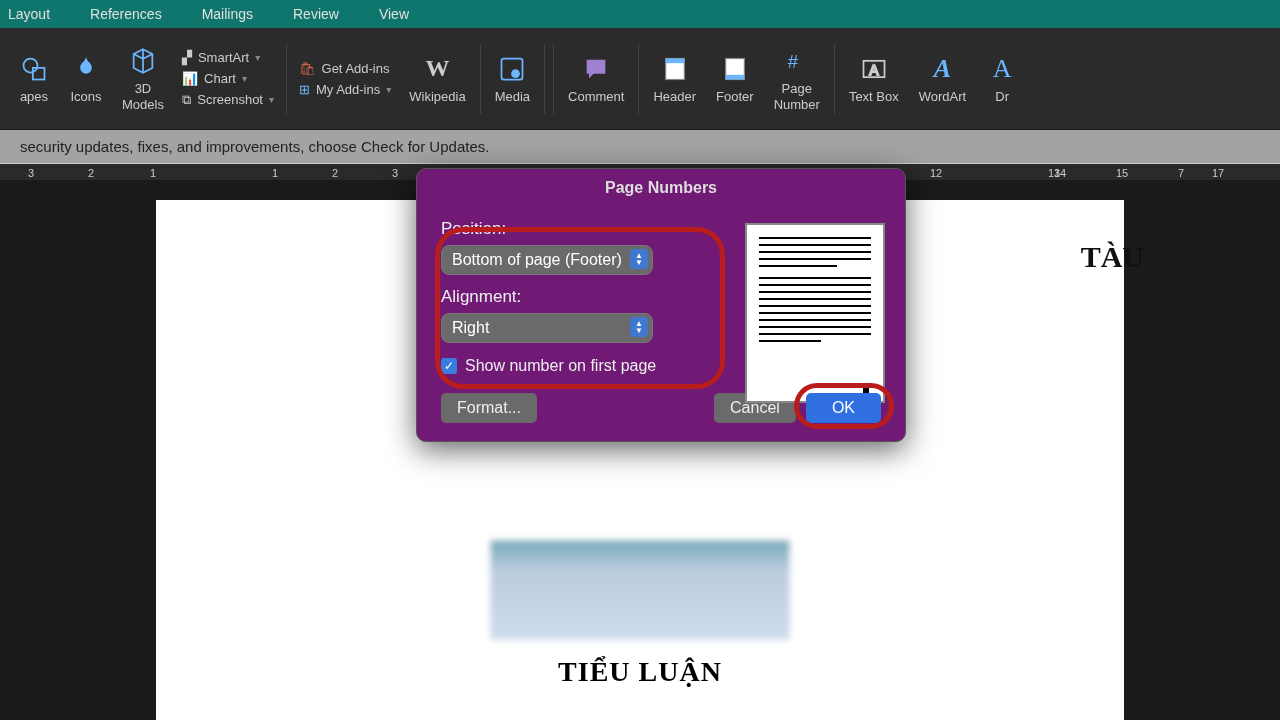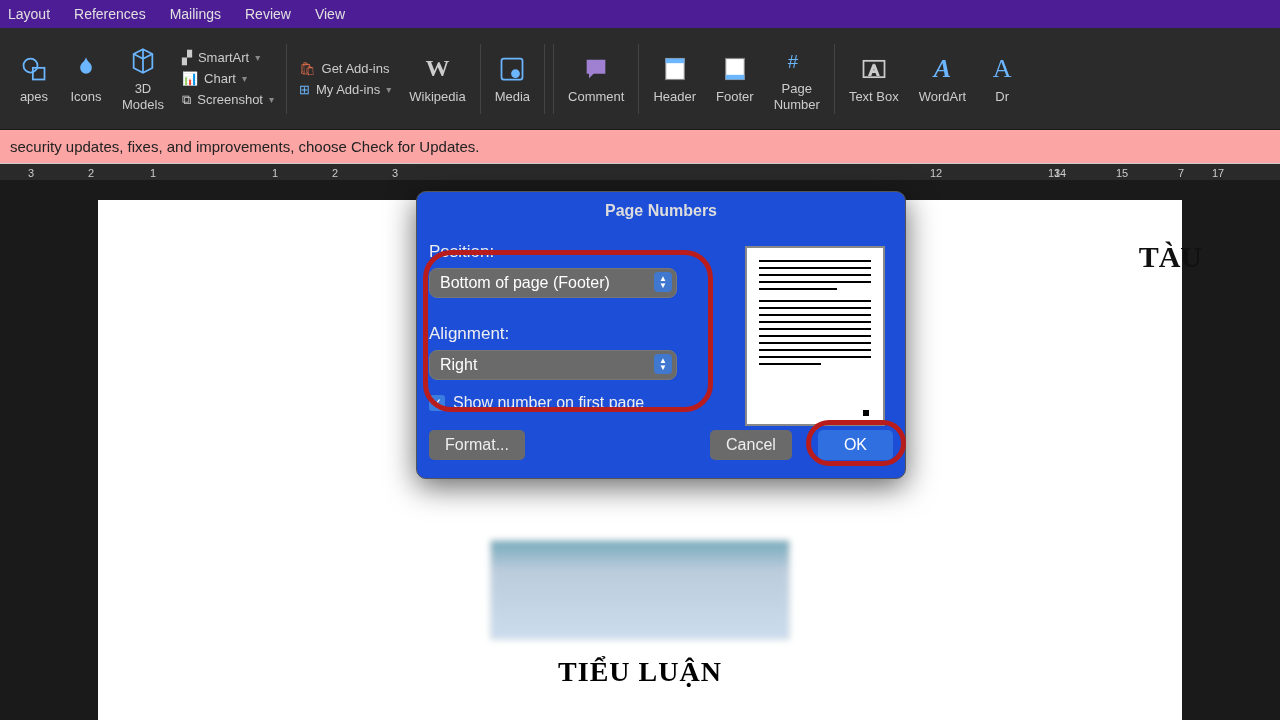--- a/index.html
+++ b/index.html
@@ -1,55 +1,55 @@
 <!DOCTYPE html>
 <html><head>
 <meta charset="utf-8">
 <style>
 * { margin: 0; padding: 0; box-sizing: border-box; font-family: -apple-system, BlinkMacSystemFont, "Segoe UI", sans-serif; }
 body { width: 1280px; height: 720px; overflow: hidden; background: #1a1a1a; position: relative; }
 
-.menubar { background: #4c1d95; height: 28px; display: flex; align-items: center; padding-left: 8px; gap: 24px; color: #e0e0e0; font-size: 14px; }
+.menubar { background: #0f766e; height: 28px; display: flex; align-items: center; padding-left: 8px; gap: 40px; color: #e0e0e0; font-size: 14px; }
 .menubar span { cursor: default; }
 
 .ribbon { background: #2b2b2b; height: 102px; border-bottom: 1px solid #1a1a1a; display: flex; align-items: center; padding: 0 8px; color: #ccc; font-size: 13px; }
 .ribbon-group { display: flex; flex-direction: column; align-items: center; justify-content: center; padding: 0 10px; height: 100%; gap: 4px; cursor: default; }
 .ribbon-group .icon-box { width: 32px; height: 32px; display: flex; align-items: center; justify-content: center; color: #6bb6ff; }
 .ribbon-group .label { font-size: 13px; color: #ccc; line-height: 1.2; text-align: center; white-space: pre-line; }
 .ribbon-sep { width: 1px; height: 70px; background: #444; margin: 0 4px; }
 .ribbon-small-col { display: flex; flex-direction: column; gap: 6px; padding: 0 8px; font-size: 13px; color: #ccc; justify-content: center; height: 100%; }
 .ribbon-small-col .row { display: flex; align-items: center; gap: 6px; white-space: nowrap; }
 .ribbon-small-col .row .dd { color: #888; font-size: 10px; }
 
-.banner { background: #fca5a5; color: #222; font-size: 15px; padding: 8px 10px; border-bottom: 1px solid #ccc; }
+.banner { background: #a3a3a3; color: #222; font-size: 15px; padding: 8px 20px; border-bottom: 1px solid #ccc; }
 
 .ruler { height: 22px; background: #2a2a2a; position: relative; border-bottom: 1px solid #111; }
 .ruler .ticks { position: absolute; top: 0; left: 0; right: 0; height: 22px; color: #ccc; font-size: 11px; }
 .ruler .num { position: absolute; top: 3px; }
 
 .doc-area { position: absolute; top: 180px; left: 0; right: 0; bottom: 0; background: #1a1a1a; display: flex; justify-content: center; overflow: hidden; }
-.page { width: 1084px; background: #fff; margin-top: 20px; position: relative; padding-top: 40px; text-align: center; }
+.page { width: 968px; background: #fff; margin-top: 20px; position: relative; padding-top: 40px; text-align: center; }
 .page .tau { position: absolute; top: 40px; right: -20px; font-size: 30px; font-weight: 700; font-family: Georgia, serif; color: #111; }
 .page .blur-img { width: 300px; height: 100px; margin: 300px auto 10px; background: linear-gradient(180deg,#7ab 0%,#bcd 30%,#cde 100%); filter: blur(3px); border: 1px solid #ddd; }
 .page .h1 { font-family: Georgia, 'Times New Roman', serif; font-size: 28px; font-weight: 700; letter-spacing: 1px; margin-top: 16px; }
 .page-edge-l { position: absolute; left: 195px; top: 200px; bottom: 0; width: 6px; background: #fff; }
 .page-edge-r { position: absolute; left: 1135px; top: 200px; bottom: 0; width: 6px; background: #fff; }
 
-.dialog { position: absolute; top: 191px; left: 416px; width: 490px; background: #1d4ed8; border: 1px solid #555; border-radius: 10px; box-shadow: 0 8px 30px rgba(0,0,0,.6); color: #eee; }
+.dialog { position: absolute; top: 168px; left: 416px; width: 490px; background: #701a75; border: 1px solid #555; border-radius: 10px; box-shadow: 0 8px 30px rgba(0,0,0,.6); color: #eee; }
 .dialog .title { text-align: center; font-size: 16px; font-weight: 600; padding: 10px 0 8px; color: #ddd; }
-.dialog .body { padding: 8px 12px 18px; position: relative; }
+.dialog .body { padding: 8px 24px 18px; position: relative; }
 .dialog .row-label { font-size: 17px; margin: 6px 0 6px; }
-.dialog .select { background: #6a6a6a; border: 1px solid #777; border-radius: 8px; padding: 5px 28px 5px 10px; font-size: 16px; color: #fff; position: relative; width: 248px; cursor: default; }
+.dialog .select { background: #6a6a6a; border: 1px solid #777; border-radius: 8px; padding: 5px 28px 5px 10px; font-size: 16px; color: #fff; position: relative; width: 212px; cursor: default; }
 .dialog .select .arrows { position: absolute; right: 4px; top: 3px; width: 18px; height: 20px; background: #4078d0; border-radius: 4px; display: flex; flex-direction: column; align-items: center; justify-content: center; color: #fff; font-size: 8px; line-height: 7px; }
 .dialog .preview { position: absolute; right: 20px; top: 18px; width: 140px; height: 180px; background: #fff; border: 2px solid #888; padding: 12px 12px 18px; }
 .dialog .preview .line { height: 2px; background: #000; margin-bottom: 5px; }
 .dialog .preview .pg-num { position: absolute; bottom: 8px; right: 14px; width: 6px; height: 6px; background: #000; }
 .dialog .check-row { display: flex; align-items: center; gap: 8px; margin-top: 14px; font-size: 16px; }
 .dialog .check { width: 16px; height: 16px; background: #3a7de0; border-radius: 3px; display: flex; align-items: center; justify-content: center; color: #fff; font-size: 12px; }
-.dialog .btn-row { display: flex; gap: 26px; margin-top: 18px; align-items: center; }
+.dialog .btn-row { display: flex; gap: 10px; margin-top: 18px; align-items: center; }
 .dialog .btn { background: #6a6a6a; border-radius: 5px; padding: 6px 16px; font-size: 16px; cursor: default; }
 .dialog .btn.ok { background: #2f6fe0; color: #fff; padding: 6px 26px; }
 .dialog .spacer { flex: 1; }
 .red-ring-1 { position: absolute; top: 8px; left: -6px; width: 290px; height: 162px; border: 5px solid #b91c1c; border-radius: 28px; pointer-events: none; }
 .red-ring-2 { position: absolute; border: 5px solid #b91c1c; border-radius: 30px; pointer-events: none; }
 
 svg { display: block; }
 </style>
 </head>
 <body>
@@ -225,21 +225,21 @@
 <div class="dialog">
   <div class="title">Page Numbers</div>
   <div class="body">
     <div style="position:relative;">
       <div class="red-ring-1"></div>
       <div class="row-label">Position:</div>
       <div class="select">
         <span>Bottom of page (Footer)</span>
         <span class="arrows">▲<br>▼</span>
       </div>
-      <div class="row-label" style="margin-top:26px">Alignment:</div>
+      <div class="row-label" style="margin-top:12px">Alignment:</div>
       <div class="select">
         <span>Right</span>
         <span class="arrows">▲<br>▼</span>
       </div>
     </div>
     <div class="preview">
       <div class="line"></div>
         <div class="line"></div>
         <div class="line"></div>
         <div class="line"></div>

